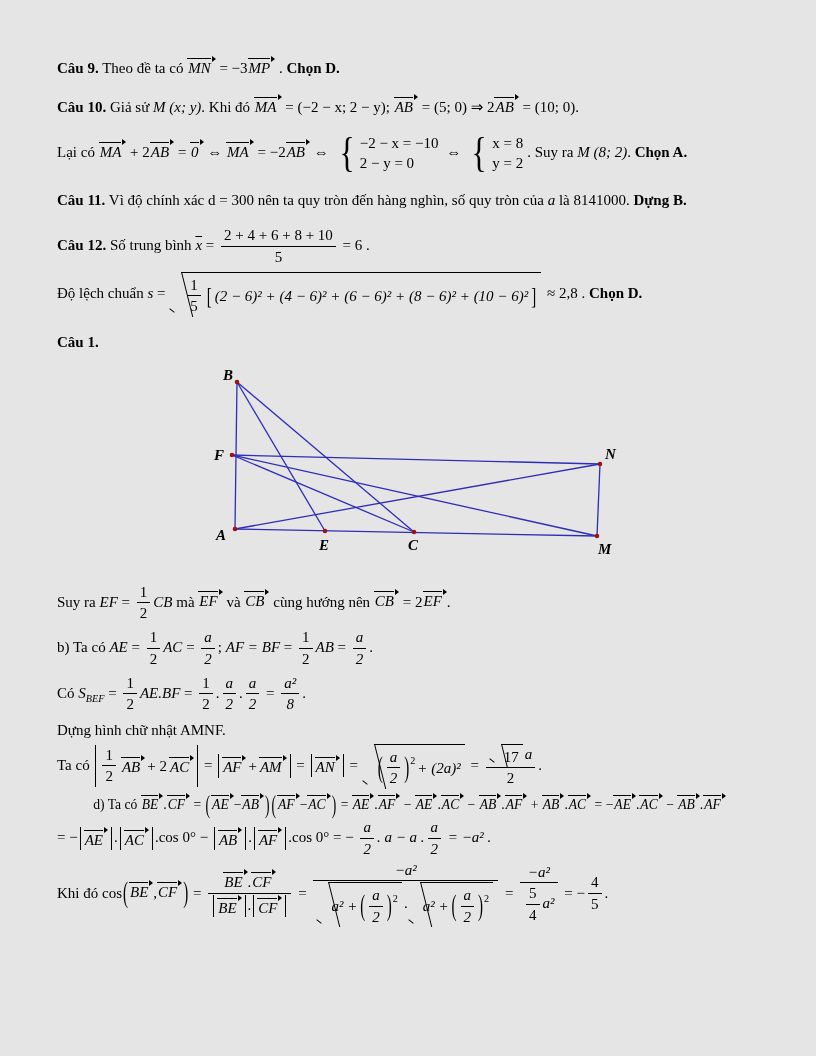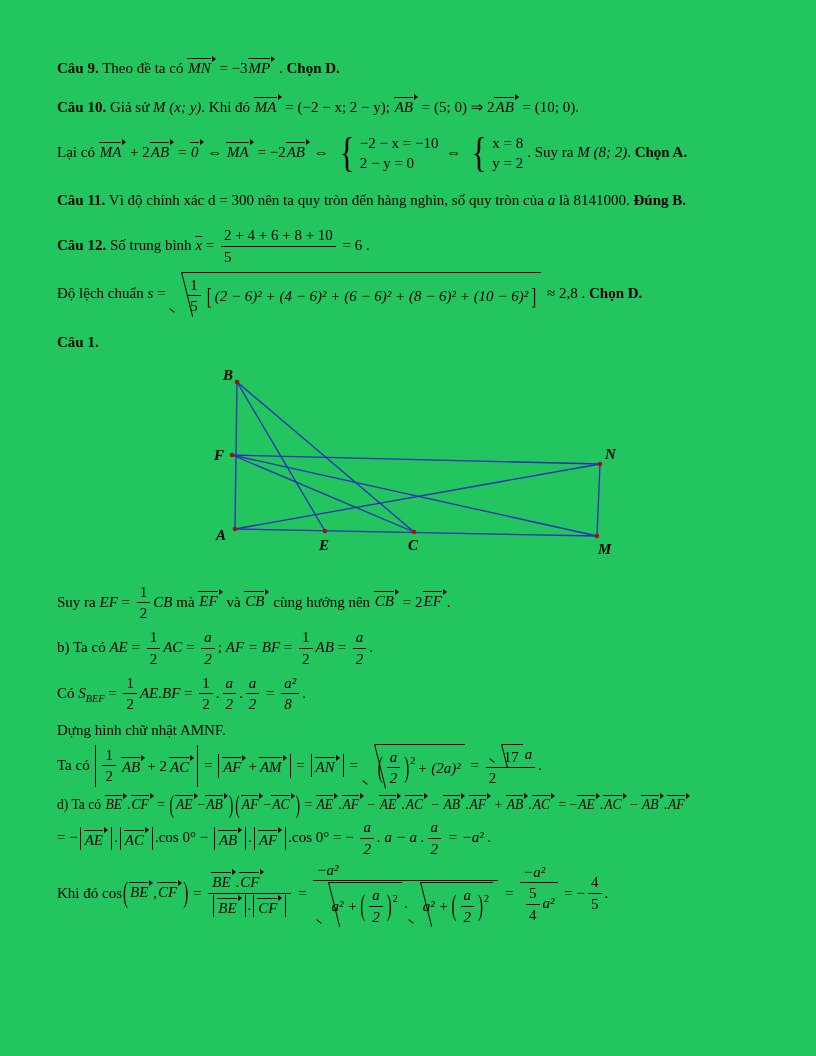--- a/index.html
+++ b/index.html
@@ -1,30 +1,30 @@
 <!DOCTYPE html>
 <html><head>
 <meta charset="utf-8">
 <style>
   html,body{margin:0;padding:0;background:#fff;}
   .page{width:816px;height:1056px;box-sizing:border-box;padding:56px 54px 30px 57px;
-        font-family:"Liberation Serif",serif;font-size:15px;color:#000;background:#22c55e;overflow:hidden;}
+        font-family:"Liberation Serif",serif;font-size:15px;color:#000;background:#e5e5e5;overflow:hidden;}
   p.line{margin:0 0 15px 0;line-height:1.5;}
   p.tight{margin-bottom:5px;}
   p.vtight{margin-bottom:2px;}
   .b{font-weight:bold;}
   .mi{font-style:italic;}
   .ol{text-decoration:overline;}
   
   .vec{position:relative;display:inline-block;font-style:italic;padding:5px 5px 0 1px;line-height:1.05;white-space:nowrap;}
   .vec::before{content:"";position:absolute;top:2px;left:0;right:5px;border-top:1.1px solid #000;}
   .vec::after{content:"";position:absolute;top:-0.5px;right:0;width:0;height:0;
               border-top:3px solid transparent;border-bottom:3px solid transparent;border-left:4.5px solid #000;}
   
-  .frac{display:inline-block;vertical-align:middle;margin:0 3px;line-height:1.25;}
+  .frac{display:inline-block;vertical-align:middle;text-align:center;margin:0 3px;line-height:1.25;}
   .frac .fn{display:block;padding:0 3px 1px;border-bottom:1.1px solid #000;white-space:nowrap;}
   .frac .fd{display:block;padding:1px 3px 0;white-space:nowrap;}
   
   .sqrt{display:inline-flex;align-items:stretch;vertical-align:middle;white-space:nowrap;margin:0 2px;}
   .sqrt .rad{width:10px;position:relative;flex:none;}
   .sqrt .rad::after{content:"";position:absolute;right:-1px;top:0;bottom:0;border-right:1.2px solid #000;
                     transform:skewX(14deg);transform-origin:100% 0;}
   .sqrt .rad::before{content:"";position:absolute;left:-2px;bottom:5px;width:6px;border-top:1.7px solid #000;transform:rotate(38deg);}
   .sqrt .sbody{border-top:1.2px solid #000;padding:3px 4px 0 3px;display:inline-flex;align-items:center;gap:2px;}
   
@@ -33,21 +33,21 @@
   .cases .rows span{display:block;line-height:1.35;white-space:nowrap;}
   
   .abs{display:inline-flex;align-items:center;vertical-align:middle;border-left:1.2px solid #000;border-right:1.2px solid #000;
        padding:1px 3px;margin:0 2px;gap:2px;white-space:nowrap;}
   
   .bp{display:inline-block;transform:scaleY(1.9);vertical-align:middle;margin:0 1px;}
   .bb{display:inline-block;transform:scaleY(1.6);margin:0 1px;}
   .psup{font-size:0.68em;vertical-align:0.8em;}
   sub{font-size:0.68em;}
   .grp{white-space:nowrap;}
-  .cram{font-size:13.6px;}
+  .cram{font-size:13.6px;text-align:center;}
   
   .fig{margin:6px 0 12px 140px;}
   .fig text{font-family:"Liberation Serif",serif;font-size:15px;font-weight:bold;font-style:italic;fill:#000;}
   .hdr{margin-bottom:2px;}
 </style>
 </head>
 <body>
 
 <div class="page">
 
@@ -98,21 +98,21 @@
       </span><span>. Suy ra</span>
     <span class="mi">M (8; 2)</span><span>.</span>
     <span class="b">Chọn A.</span>
   </p>
 
   <p class="line">
     <span class="b">Câu 11.</span>
     <span>Vì độ chính xác d = 300 nên ta quy tròn đến hàng nghìn, số quy tròn của</span>
     <span class="mi">a</span>
     <span>là 8141000.</span>
-    <span class="b">Đúng B.</span>
+    <span class="b">Dựng B.</span>
   </p>
 
   <p class="line tight">
     <span class="b">Câu 12.</span>
     <span>Số trung bình</span>
     <span class="mi ol">x</span>
     <span>=</span>
     <span class="frac"><span class="fn">2 + 4 + 6 + 8 + 10</span><span class="fd">5</span></span>
     <span>= 6 .</span>
   </p>

